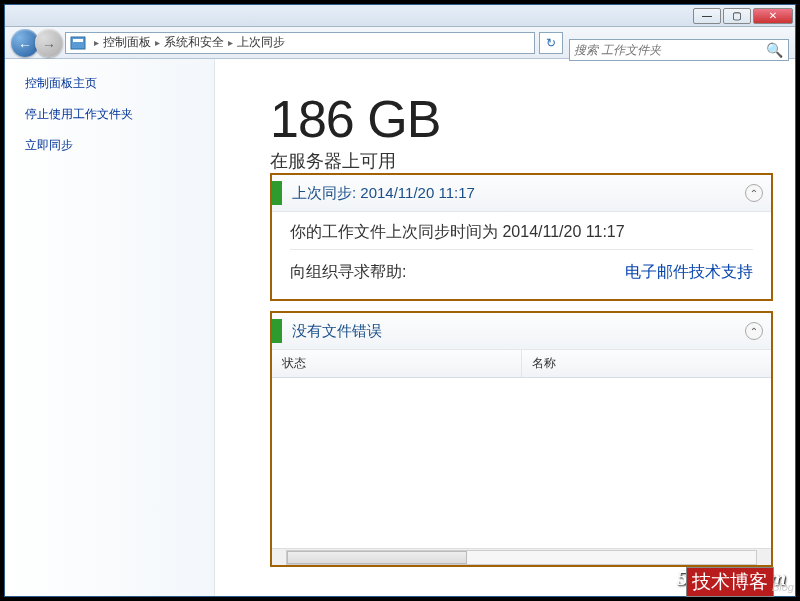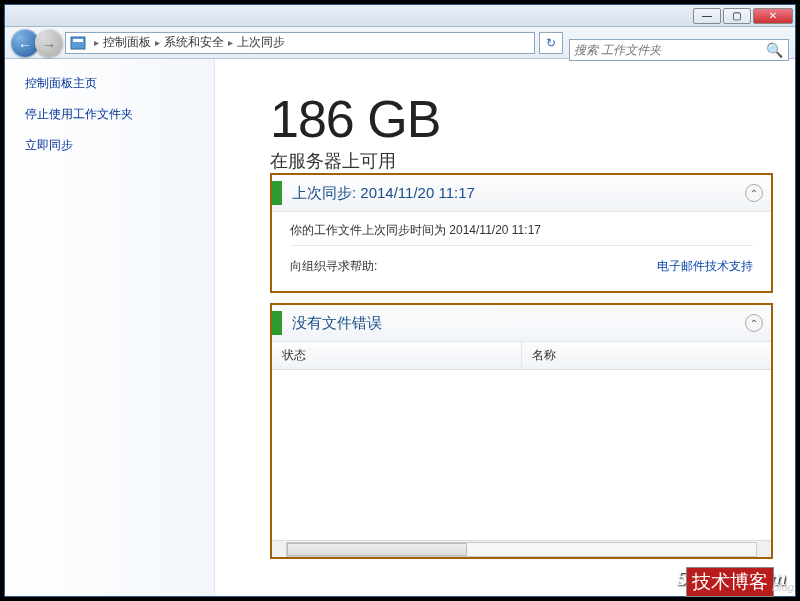--- a/index.html
+++ b/index.html
@@ -25,21 +25,21 @@
   .sidebar { width: 210px; background: linear-gradient(to right, #fff, #f3f7fb); padding: 16px 0 0 20px; border-right: 1px solid #e0e6ec; }
   .sidebar a { display: block; font-size: 12px; color: #003399; text-decoration: none; margin-bottom: 14px; cursor: pointer; }
   .content { flex: 1; padding: 16px 22px; overflow: auto; position:relative; }
   .big { font-size: 52px; font-weight: 300; color: #222; margin-top: 14px; letter-spacing:-1px;}
   .sub { font-size: 18px; color: #333; margin-bottom: 0; }
   .panel { border: 2px solid #a16207; margin-bottom: 10px; }
   .panel-h { display: flex; align-items: center; background: linear-gradient(#fdfdfe,#f1f4f7); padding: 6px 8px 6px 0; border-bottom: 1px solid #e2e7ec; }
   .panel-h .bar { width: 10px; height: 24px; background: #2e9b2e; margin-right: 10px; }
   .panel-h .title { flex: 1; font-size: 15px; color: #1a4f8a; }
   .panel-h .toggle { width: 18px; height: 18px; border: 1px solid #aaa; border-radius: 50%; display: flex; align-items: center; justify-content: center; font-size: 10px; color: #555; cursor: pointer; background:#f7f7f7;}
-  .panel-body { padding: 10px 18px; font-size: 12px; color: #333; }
+  .panel-body { padding: 10px 18px; font-size: 16px; color: #333; }
   .panel-body .row { display: flex; justify-content: space-between; padding: 6px 0; }
   .panel-body a { color: #0645ad; text-decoration: none; text-align: right; }
   .panel-sep { border-top: 1px solid #e6e9ec; margin: 6px 0; }
   .table-head { display: flex; background: linear-gradient(#fdfdfe,#f0f3f6); border-bottom: 1px solid #d6dde3; font-size: 12px; color: #333; }
   .table-head .col { padding: 5px 10px; border-right: 1px solid #e2e6ea; }
   .table-head .col:first-child { width: 250px; }
   .table-head .col:last-child { flex: 1; border-right: none; }
   .empty { height: 170px; background: #fff; }
   .hscroll { height: 17px; background: #f0f0f0; border-top: 1px solid #ddd; display:flex; align-items:center; padding:0 14px;}
   .hscroll .track{ flex:1; height:15px; border:1px solid #ccc; background:#f6f6f6; position:relative;}

